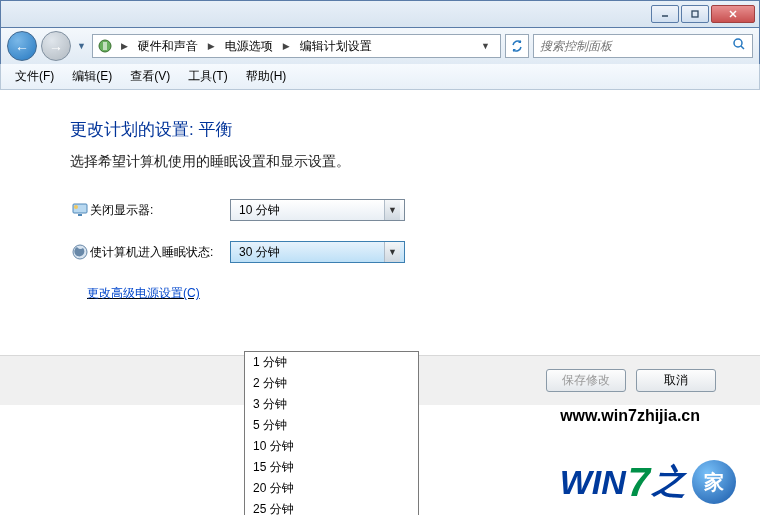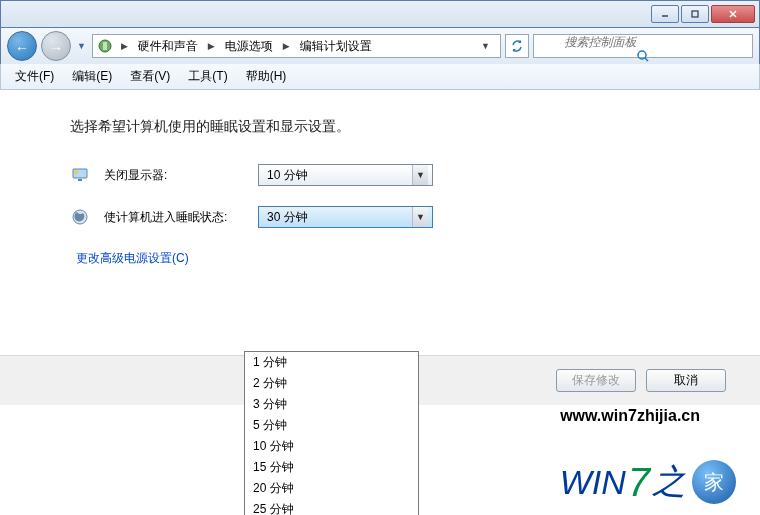--- a/index.html
+++ b/index.html
@@ -16,50 +16,50 @@
 .chevdown { font-size: 9px; color: #406890; cursor: pointer; padding: 0 2px; }
 
 .addrbar { flex: 1; height: 24px; background: #fff; border: 1px solid #98a8b8; display: flex; align-items: center; padding: 0 4px; gap: 4px; font-size: 12px; }
 .addr-icon { width: 16px; height: 16px; display: flex; align-items: center; justify-content: center; }
 .addr-crumb { color: #000; padding: 0 2px; cursor: pointer; }
 .addr-sep { font-size: 9px; color: #444; padding: 0 4px; }
 .addr-dd { margin-left: auto; font-size: 9px; color: #444; cursor: pointer; padding: 0 6px; }
 
 .refreshbtn { width: 24px; height: 24px; background: #fff; border: 1px solid #98a8b8; display: flex; align-items: center; justify-content: center; color: #2678c0; cursor: pointer; font-size: 14px; }
 
-.searchbox { width: 220px; height: 24px; background: #fff; border: 1px solid #98a8b8; display: flex; align-items: center; padding: 0 6px; flex-direction: column; }
+.searchbox { width: 220px; height: 24px; background: #fff; border: 1px solid #98a8b8; display: flex; align-items: center; padding: 0 6px; }
 .searchbox input { flex: 1; border: 0; outline: 0; font-size: 12px; font-style: italic; color: #888; background: transparent; }
 .searchbox .sicon { color: #2678c0; cursor: pointer; }
 
 .menubar { height: 26px; background: linear-gradient(#f6fafe, #e8f0f8); border: 1px solid #b8c8d8; border-top: 0; display: flex; align-items: center; padding: 0 6px; gap: 2px; font-size: 12px; }
 .menuitem { padding: 15px 8px; cursor: pointer; }
 
 .content { position: relative; padding: 28px 70px 0 70px; }
 .heading { font-size: 17px; color: #003399; font-weight: normal; margin-bottom: 12px; }
 .subtext { font-size: 14px; color: #222; margin-bottom: 28px; }
 
-.settingrow { display: flex; align-items: center; margin-bottom: 20px; gap: 14px; }
+.settingrow { display: flex; align-items: center; margin-bottom: 20px; }
 .row-icon { width: 20px; height: 20px; display: flex; align-items: center; justify-content: center; }
 .rowlabel { font-size: 12px; width: 140px; }
 .combo { width: 175px; height: 22px; border: 1px solid #7a8a9a; background: linear-gradient(#fff, #e8eef4); display: flex; align-items: center; justify-content: space-between; padding: 0 4px 0 8px; font-size: 12px; cursor: pointer; }
 .combo .ddarrow { font-size: 9px; color: #333; background: linear-gradient(#f4f6f8,#d0d8e0); border-left: 1px solid #b0bcc8; width: 16px; text-align: center; height: 100%; display: flex; align-items: center; justify-content: center; }
 .combo.open { border: 1px solid #3c7fb1; background: linear-gradient(#e6f2fc,#bde0f7); }
 
-.linkrow { margin: 14px 0 0 6px; }
+.linkrow { margin: 14px 0 0 17px; text-decoration: underline; }
 .linktext { font-size: 12px; color: #0046cc; cursor: pointer; }
 
 .dropdown { position: absolute; left: 244px; top: 261px; width: 175px; background: #fff; border: 1px solid #7a7a7a; font-size: 12px; z-index: 100; }
 .dropdown .opt { padding: 2px 8px; cursor: pointer; line-height: 17px; }
 
-.buttonbar { position: absolute; left: 0; right: 0; top: 355px; height: 50px; background: #f0f0f0; border-top: 1px solid #d8d8d8; display: flex; align-items: center; justify-content: flex-end; padding-right: 34px; gap: 10px; }
+.buttonbar { position: absolute; left: 0; right: 0; top: 355px; height: 50px; background: #f0f0f0; border-top: 1px solid #d8d8d8; display: flex; align-items: center; justify-content: flex-end; padding-right: 44px; gap: 10px; }
 .btn { min-width: 80px; height: 23px; border: 1px solid #8a9aa8; background: linear-gradient(#fdfdfd, #e4e8ec); font-size: 12px; cursor: pointer; border-radius: 3px; }
 .btn:disabled { color: #9a9a9a; cursor: default; }
 
 .watermark-url { position: absolute; right: 60px; bottom: 90px; font-size: 16px; font-weight: bold; color: #000; font-family: Arial, sans-serif; }
-.watermark-logo { position: absolute; right: 24px; bottom: 10px; font-family: Arial, sans-serif; font-weight: normal; font-size: 34px; font-style: italic; color: #003a9c; display: flex; align-items: center; }
+.watermark-logo { position: absolute; right: 24px; bottom: 10px; font-family: Arial, sans-serif; font-weight: bold; font-size: 34px; font-style: italic; color: #003a9c; display: flex; align-items: center; }
 .watermark-logo .seven { color: #009048; font-size: 40px; margin: 0 2px; }
 .watermark-logo .orb { width: 44px; height: 44px; border-radius: 50%; background: radial-gradient(circle at 35% 30%, #78c0f8, #1858a8); margin-left: 6px; display: flex; align-items: center; justify-content: center; color: #fff; font-size: 20px; font-style: normal; }
 </style>
 </head>
 <body>
 
 <div class="titlebar">
   <div class="win-btn">
       <svg viewBox="0 0 10 10">
         <line x1="2" y1="7" x2="8" y2="7" stroke="#304860" stroke-width="1.5"></line>
@@ -116,20 +116,21 @@
 
 <div class="menubar">
   <span class="menuitem">文件(F)</span>
   <span class="menuitem">编辑(E)</span>
   <span class="menuitem">查看(V)</span>
   <span class="menuitem">工具(T)</span>
   <span class="menuitem">帮助(H)</span>
 </div>
 
 <div class="content">
+  <h1 class="heading">更改计划的设置: 平衡</h1>
   <p class="subtext">选择希望计算机使用的睡眠设置和显示设置。</p>
 
   <div class="settingrow">
     <span class="row-icon">
         <svg width="18" height="18" viewBox="0 0 18 18">
           <rect x="2" y="3" width="14" height="9" rx="1" fill="#b8d8f0" stroke="#5088b8"></rect>
           <rect x="7" y="13" width="4" height="2" fill="#5088b8"></rect>
           <circle cx="5" cy="6" r="2" fill="#f0c860"></circle>
         </svg>
       </span>

